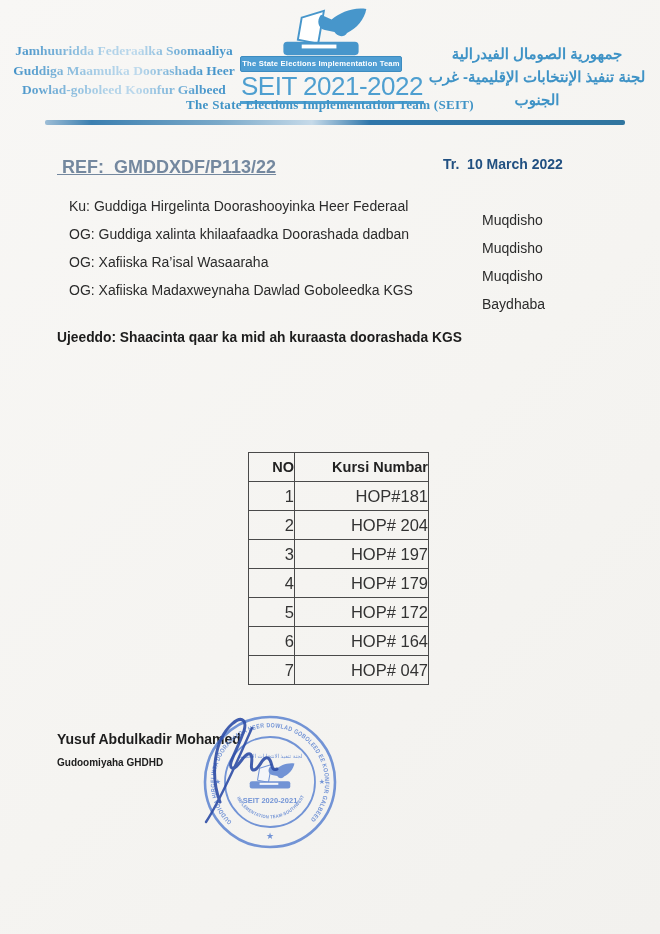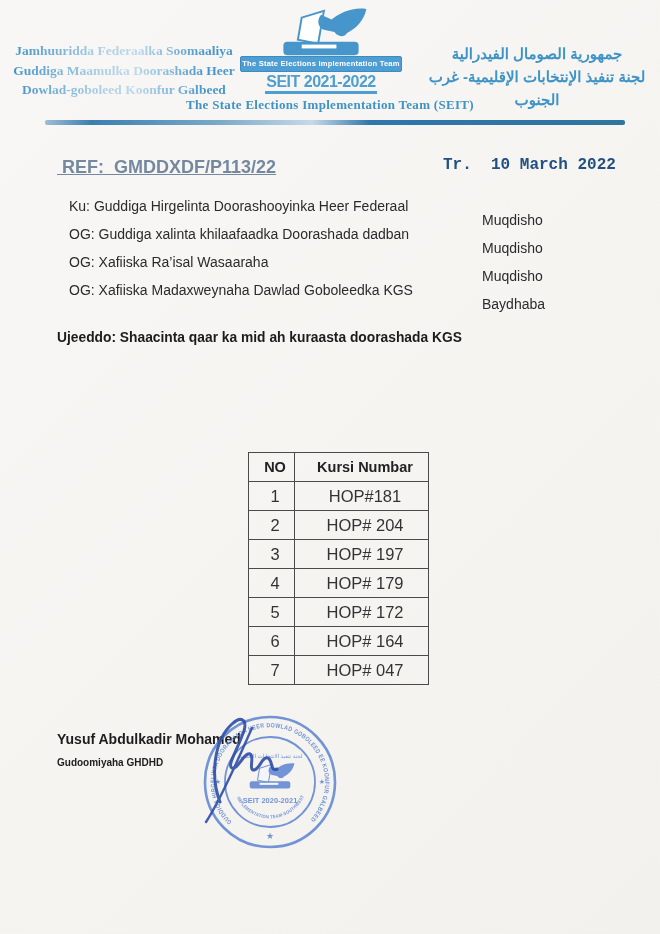--- a/index.html
+++ b/index.html
@@ -21,21 +21,21 @@
     }
   }
   .hdr-center{position:absolute;left:240px;top:6px;width:162px;text-align:center;}
   .ballot-icon{display:block;margin:0 auto;}
   .logo-banner{
     margin:-4px 0 1px 0;background:#4f9ed3;color:#ffffff;
     font-size:7.6px;font-weight:bold;letter-spacing:.2px;line-height:1;
     padding:3px 1px;border:1px solid #3d8cc0;border-radius:2px;white-space:nowrap;
   }
   .logo-seit{
-    display:inline-block;font-size:16px;font-weight:bold;letter-spacing:-.5px;white-space:nowrap;
+    display:inline-block;font-size:26px;font-weight:normal;letter-spacing:-.5px;white-space:nowrap;
     color:#4e9fd0;border-bottom:3.5px solid #4e9fd0;padding:0 1px 1px 1px;line-height:1.05;
   }
   .hdr-right{
     position:absolute;left:418px;top:42px;width:238px;text-align:center;direction:rtl;
     font-weight:bold;font-size:15px;line-height:23px;color:#3f93c6;
   }
   .hdr-title{
     position:absolute;top:97px;left:0;width:660px;text-align:center;
     font-family:"Liberation Serif",serif;font-weight:bold;font-size:13px;letter-spacing:.3px;
     color:#3f93c6;
@@ -43,38 +43,38 @@
   .divider{
     position:absolute;top:120px;left:45px;width:580px;height:5px;border-radius:2px;
     background:linear-gradient(90deg,#9dbdd6 0%,#3b7fb0 8%,#7aa9c9 30%,#c6dae9 46%,#2f76aa 56%,#30759f 100%);
   }
   
   .ref-no{
     position:absolute;left:57px;top:157px;font-size:18px;font-weight:600;
     color:#74889f;text-decoration:underline;white-space:pre;
   }
   .tr-date{
-    position:absolute;left:443px;top:156px;font-size:16px;font-weight:600;
-    color:#215081;white-space:pre;font-family:Liberation Mono, monospace;
+    position:absolute;left:443px;top:156px;font-size:14px;font-weight:600;
+    color:#215081;white-space:pre;
   }
   
   .recipients{position:absolute;top:193px;left:0;width:575px;margin-left:12px;}
   .recipient-row{position:relative;height:28px;font-size:14px;font-weight:500;color:#2b2b2b;}
   .recipient-label{position:absolute;left:57px;top:5px;white-space:nowrap;}
   .recipient-city{position:absolute;left:470px;top:19px;white-space:nowrap;}
   
   .subject{position:absolute;left:57px;top:330px;font-size:13.8px;font-weight:bold;color:#1c1c1c;}
   .body-par{
     position:absolute;left:57px;top:353px;width:585px;font-size:14px;line-height:25px;
     color:#272727;white-space:pre-wrap;
   }
   
   .seat-table{position:absolute;left:248px;top:452px;border-collapse:collapse;}
   .seat-table th,.seat-table td{
-    border:1.6px solid #4a4a4a;height:28px;padding:0 0 0 7px;text-align:center;vertical-align:middle;
+    border:1.6px solid #4a4a4a;height:28px;padding:0 0 0 7px;text-align:right;vertical-align:middle;
   }
   .seat-table th{font-size:14.5px;font-weight:bold;color:#222222;}
   .seat-table td{font-size:16.5px;color:#333333;}
   .col-no{width:38px;}
   .col-kursi{width:126px;}
   
   .sig-name{position:absolute;left:57px;top:731px;font-size:14px;font-weight:bold;color:#1d1d1d;}
   .sig-title{position:absolute;left:57px;top:757px;font-size:10px;font-weight:bold;color:#1d1d1d;}
   .stamp-svg{position:absolute;left:198px;top:710px;width:144px;height:144px;opacity:.82;}
   .sig-scribble{position:absolute;left:192px;top:706px;width:100px;height:120px;opacity:.9;}

